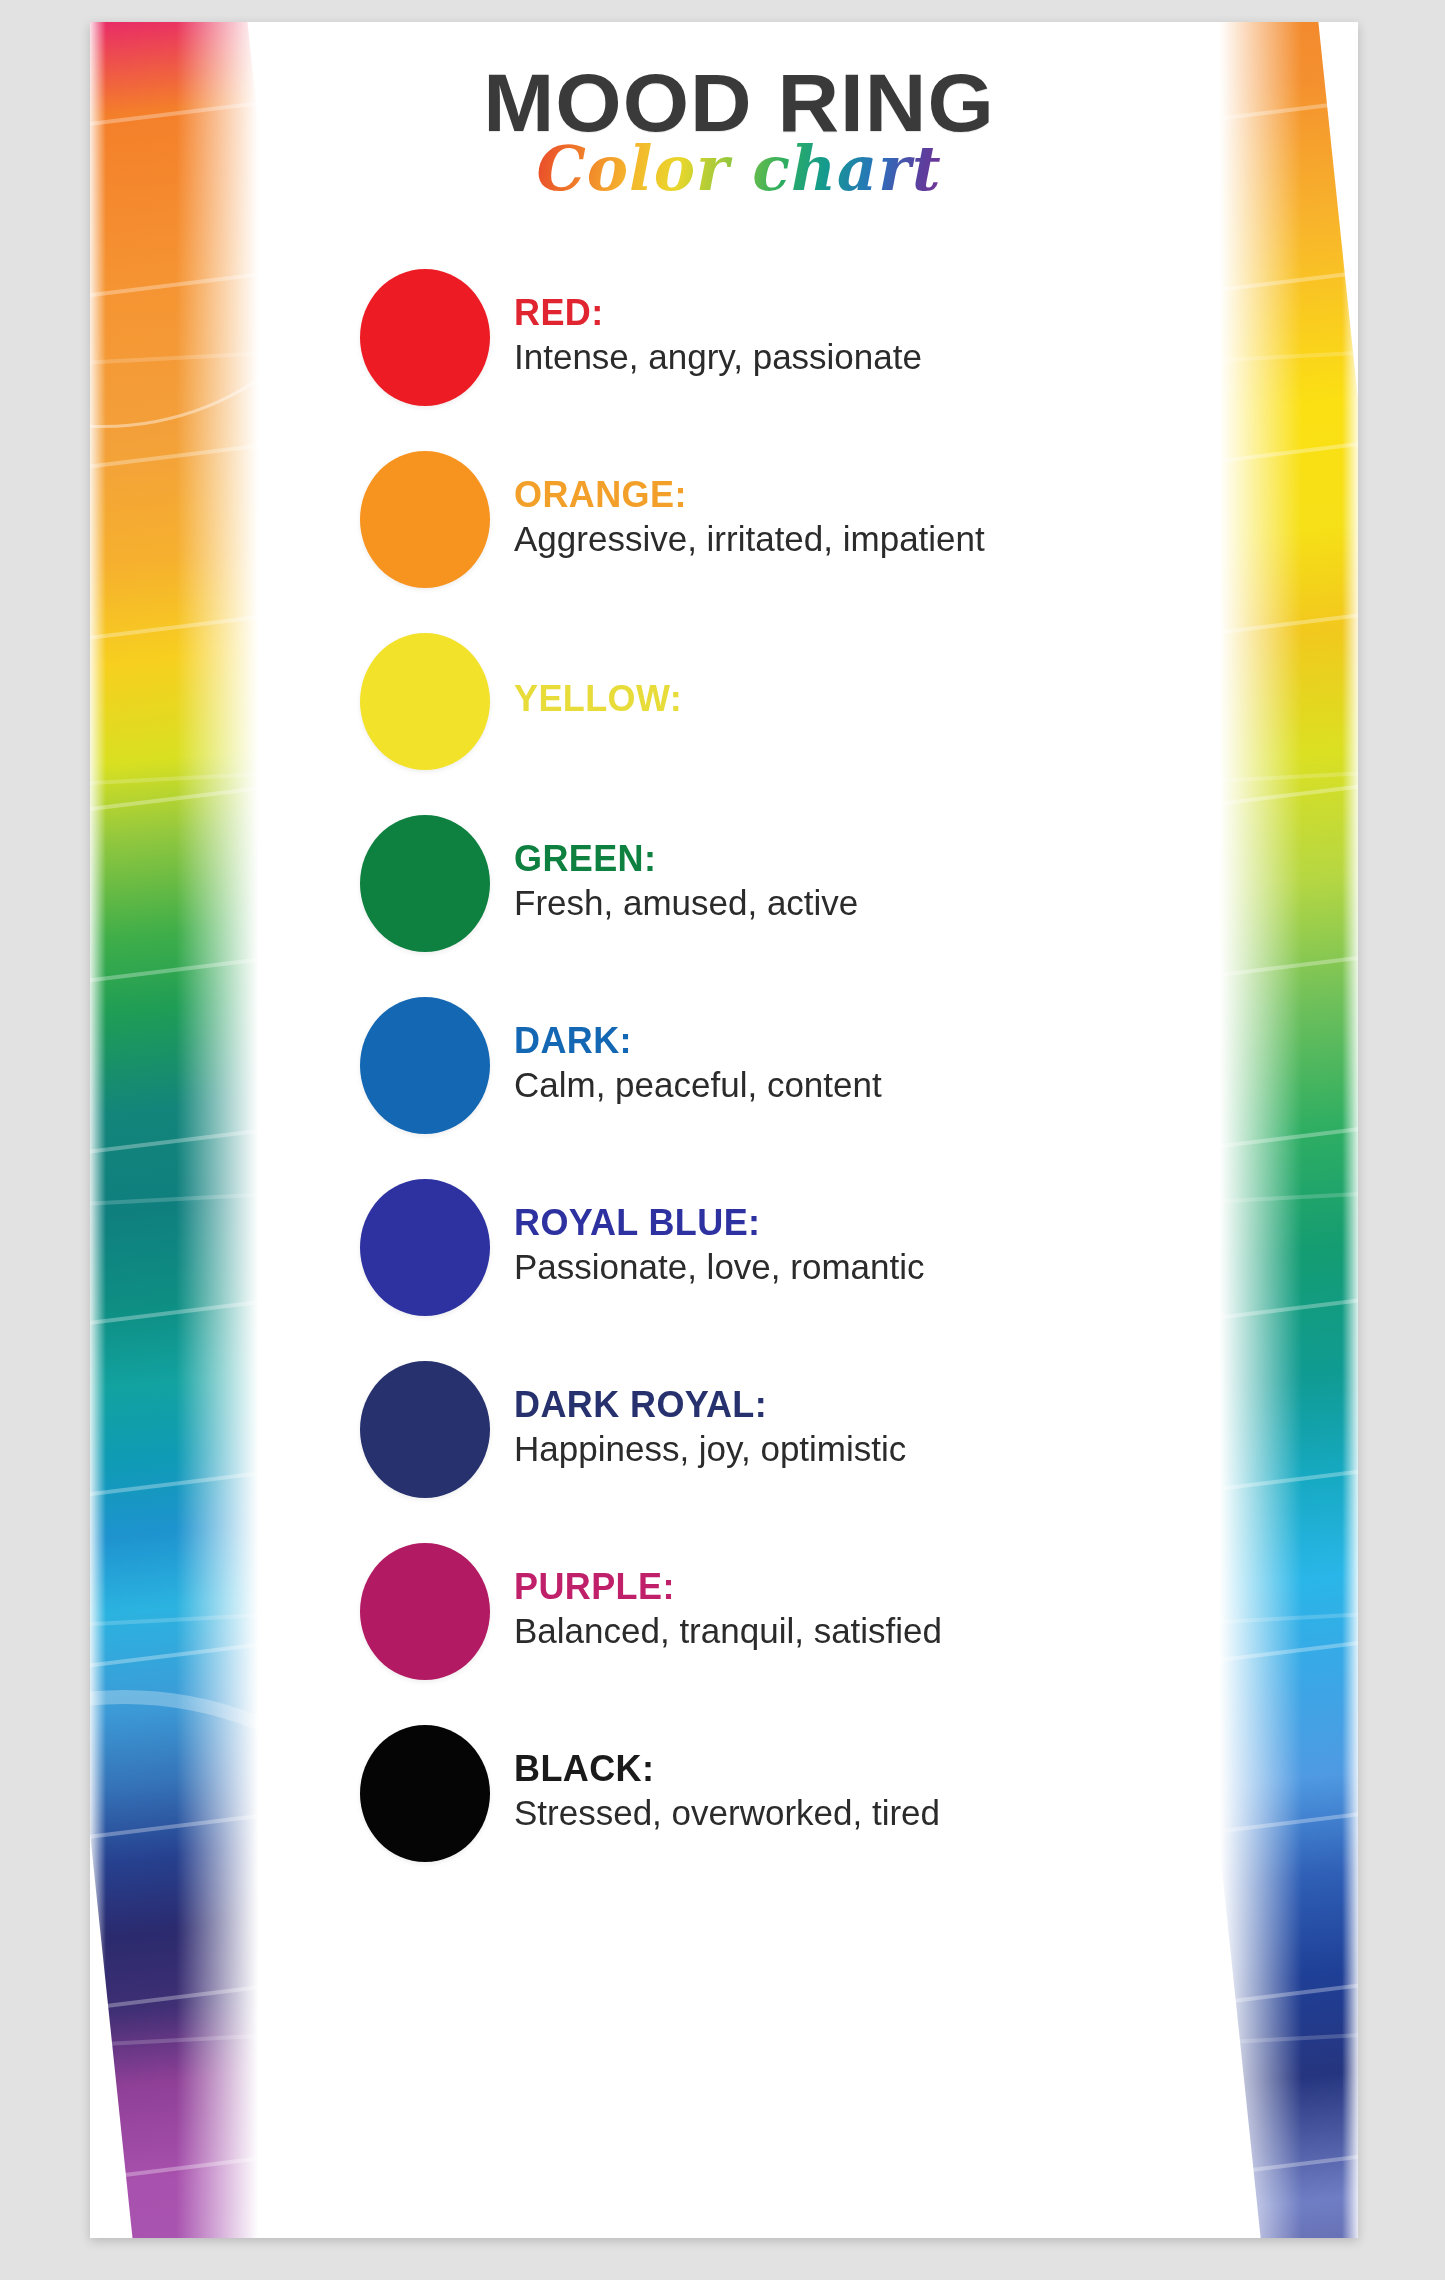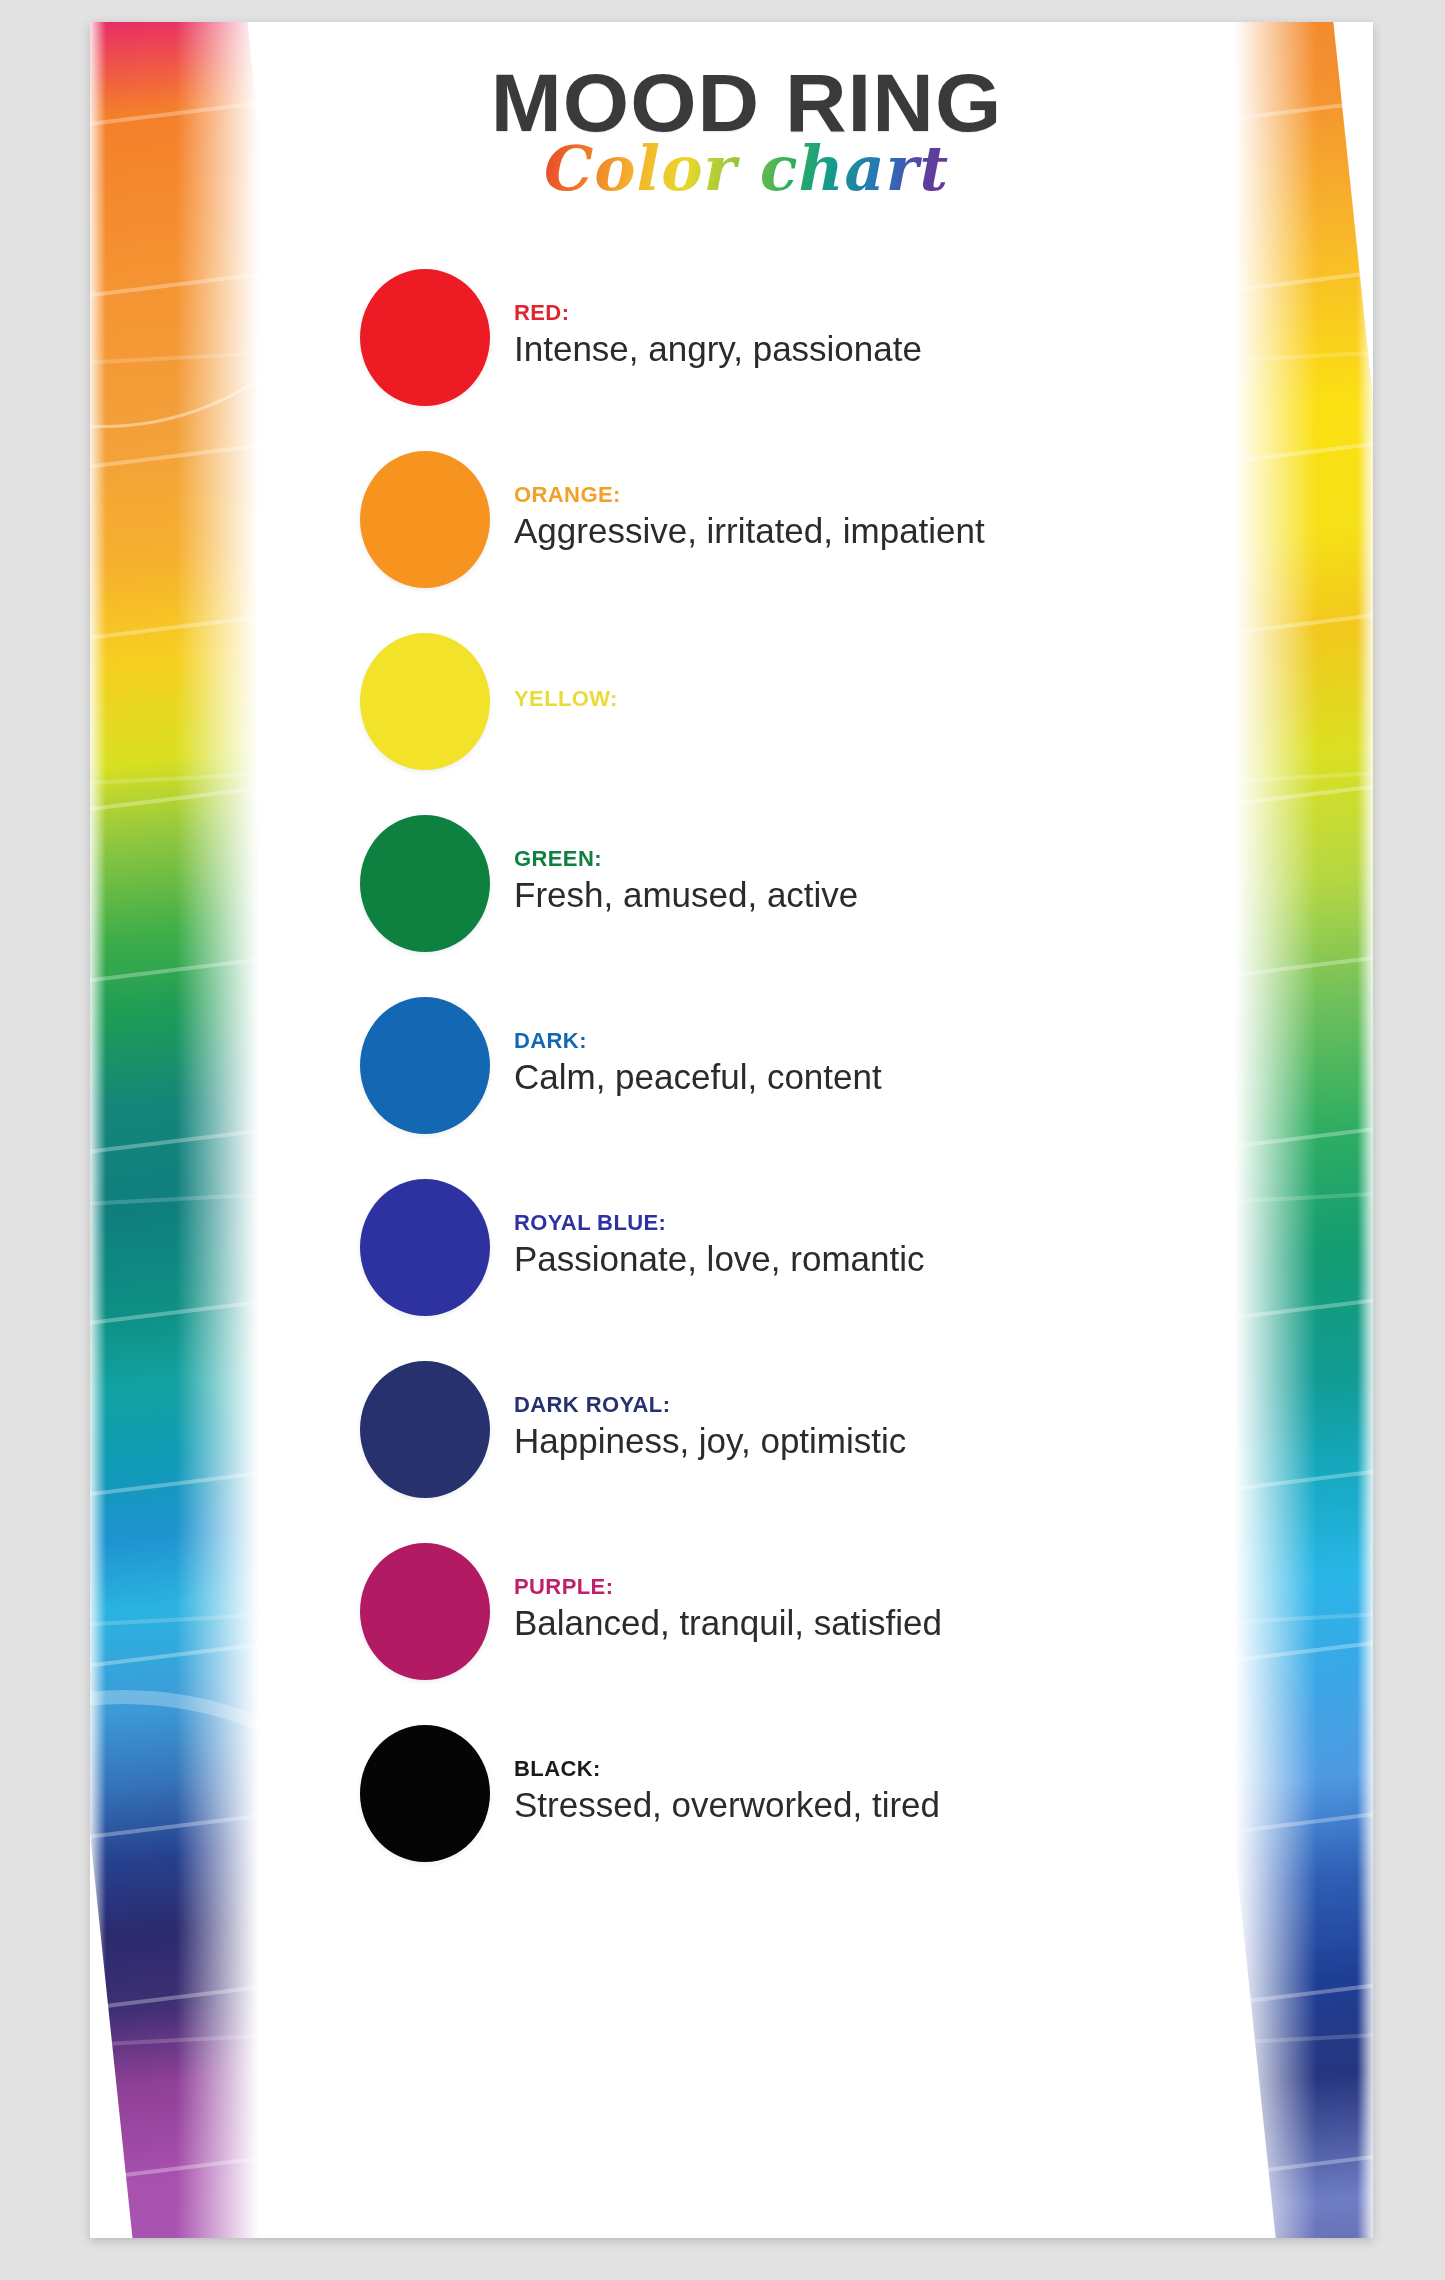--- a/index.html
+++ b/index.html
@@ -23,21 +23,20 @@
   
   .page {
     position: absolute;
     left: 90px;
     top: 22px;
     width: 1268px;
     height: 2216px;
     background: #ffffff;
     overflow: hidden;
     box-shadow: 0 3px 10px rgba(0,0,0,0.18);
-    padding-left: 15px;
   }
 
   
   .edge {
     position: absolute;
     top: 0;
     height: 100%;
     overflow: hidden;
   }
   .edge-left  { left: 0;   width: 182px; }
@@ -260,21 +259,21 @@
     margin-right: 24px;
     box-shadow: 0 2px 5px rgba(0,0,0,0.07);
   }
   .text {
     flex: 1 1 auto;
     padding-bottom: 4px;
   }
   .label {
     font-family: "Liberation Sans", sans-serif;
     font-weight: 700;
-    font-size: 22px;
+    font-size: 36px;
     letter-spacing: 0.4px;
     line-height: 1.15;
   }
   .desc {
     font-family: "Liberation Sans", sans-serif;
     font-weight: 400;
     font-size: 35px;
     color: #2b2b2b;
     line-height: 1.2;
     margin-top: 2px;

